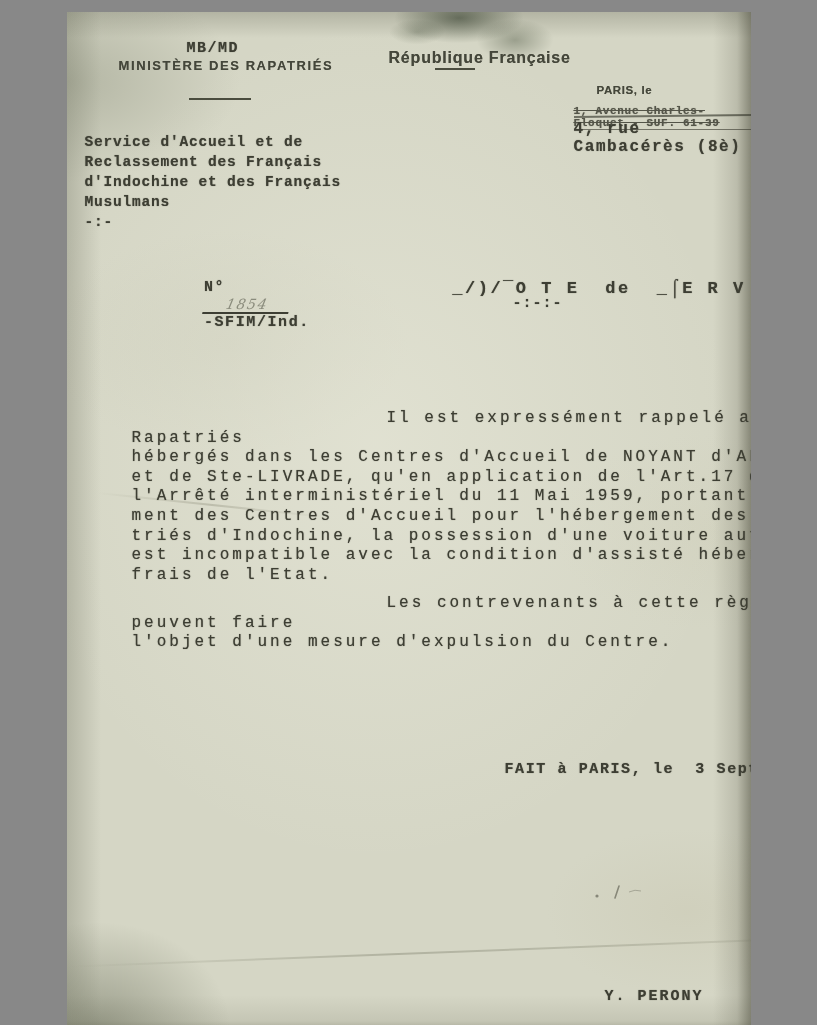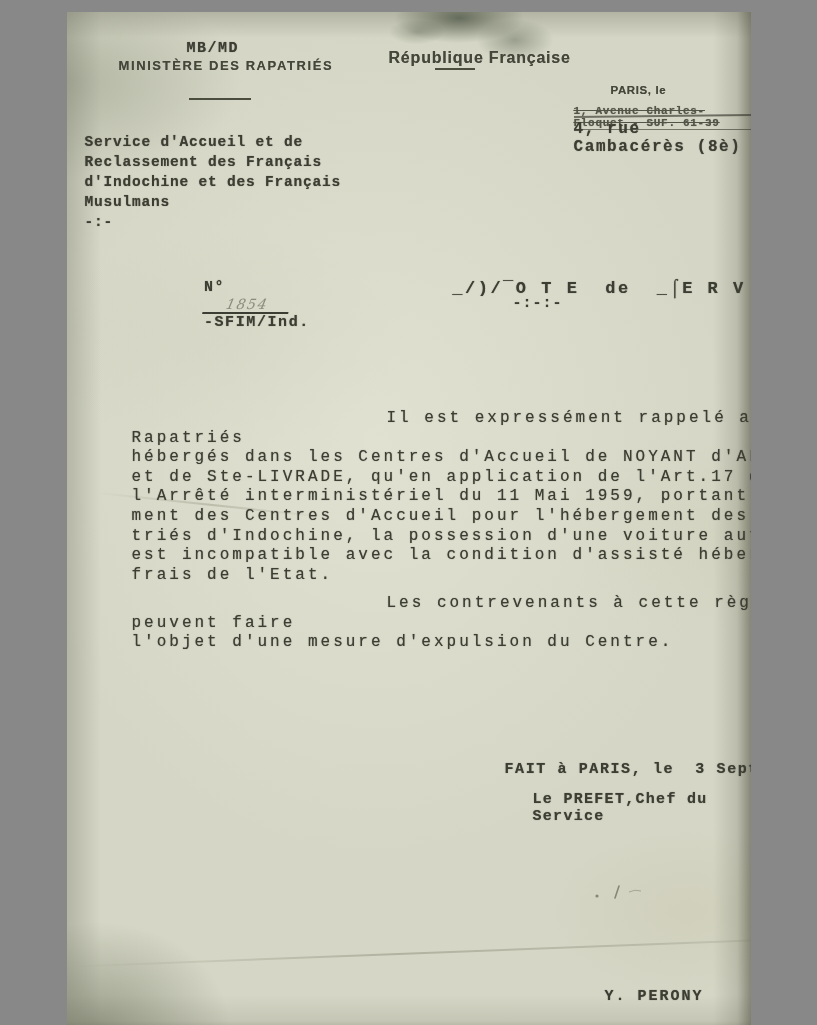--- a/index.html
+++ b/index.html
@@ -49,21 +49,21 @@
       font-family:"Liberation Sans","DejaVu Sans",sans-serif;
       color:#44463a;
       text-shadow:0 0 0.5px rgba(60,62,50,0.6);}
 
   .ref-initials{top:28px;left:120px;font-size:15px;font-weight:bold;letter-spacing:1.5px;}
   .republique{top:37px;left:322px;font-size:16px;font-weight:bold;letter-spacing:0.8px;}
   .republique-rule{position:absolute;top:56px;left:368px;width:40px;height:2px;background:#4a4c3e;}
   .ministere{top:46px;left:52px;font-size:13px;font-weight:bold;letter-spacing:1.6px;}
   .ministere-rule{position:absolute;top:86px;left:122px;width:62px;height:2px;background:#4a4c3e;}
 
-  .paris-le{top:72px;left:544px;font-size:11.5px;font-weight:bold;letter-spacing:0.6px;text-align:center;}
+  .paris-le{top:72px;left:530px;font-size:11.5px;font-weight:bold;letter-spacing:0.6px;text-align:center;}
   .old-address{top:93px;left:507px;font-size:11px;font-weight:bold;letter-spacing:0.7px;
       text-decoration:line-through;position:absolute;opacity:0.85;}
   .old-address::after{content:"";position:absolute;left:0;right:0;top:40%;height:2px;
       background:rgba(61,62,51,0.8);transform:rotate(-0.6deg);}
   .old-address::before{content:"";position:absolute;left:0;right:0;bottom:-1px;height:1.5px;
       background:rgba(61,62,51,0.75);}
   .address{top:108px;left:507px;font-size:16px;font-weight:bold;letter-spacing:1.6px;}
 
   .service-block{top:120px;left:18px;width:310px;text-align:left;
       font-size:14.5px;font-weight:bold;letter-spacing:0.8px;line-height:20px;}
@@ -135,21 +135,20 @@
 et de Ste-LIVRADE, qu'en application de l'Art.17 de
 l'Arrêté interministériel du 11 Mai 1959, portant règle-
 ment des Centres d'Accueil pour l'hébergement des Rapa-
 triés d'Indochine, la possession d'une voiture automobile
 est incompatible avec la condition d'assisté hébergé aux
 frais de l'Etat.</div>
   <div class="tw para para2">Les contrevenants à cette règle peuvent faire
 l'objet d'une mesure d'expulsion du Centre.</div>
 
   <div class="tw fait-line">FAIT à PARIS, le  3 Septembre 1963</div>
-  <div class="tw prefet-line">Le PREFET,Chef du Service</div>
 
   <svg class="sig-mark" viewBox="0 0 60 26" xmlns="http://www.w3.org/2000/svg">
     <circle cx="12" cy="16" r="1.6" fill="#4a4a3e"></circle>
     <path d="M30 18 L34 6" stroke="#4a4a3e" stroke-width="1.6" fill="none" stroke-linecap="round"></path>
     <path d="M44 12 q6 -3 12 -1" stroke="#4a4a3e" stroke-width="1" fill="none" opacity="0.6"></path>
   </svg>
 
   <div class="tw signature-name">Y. PERONY</div>
 
 </div>

